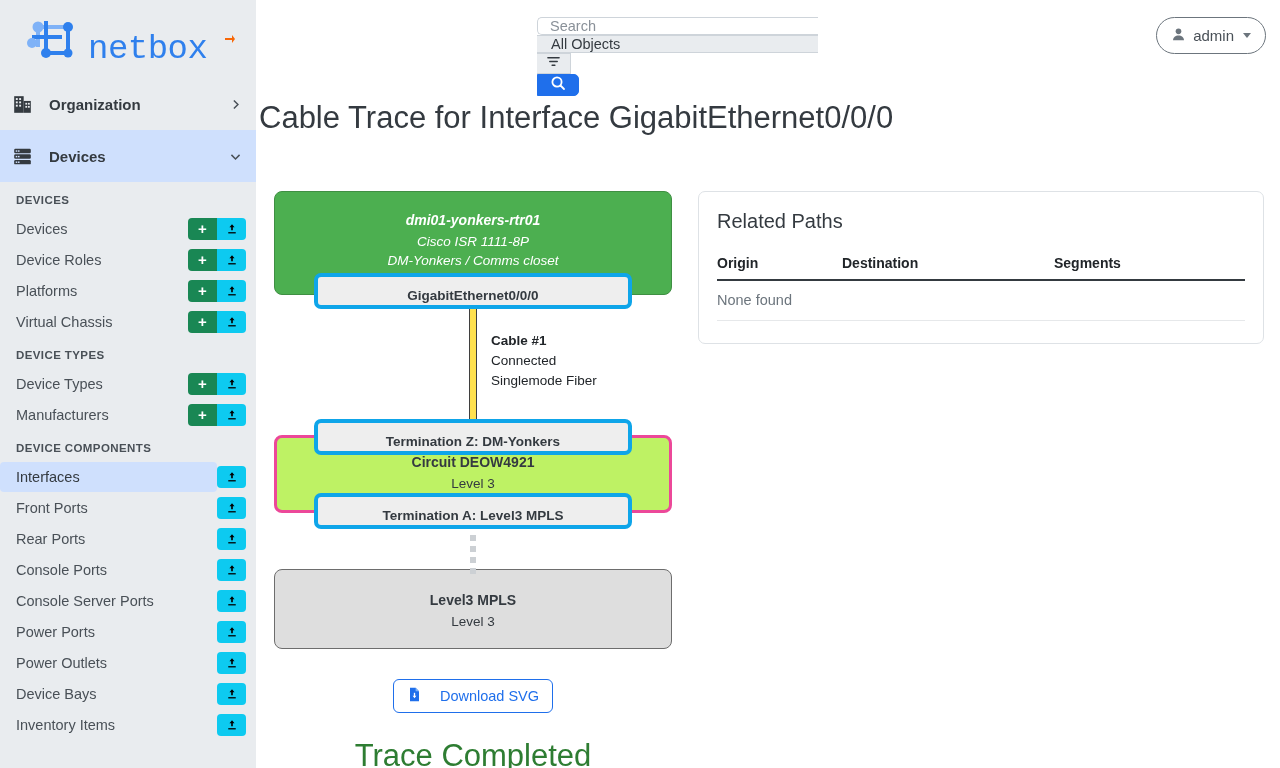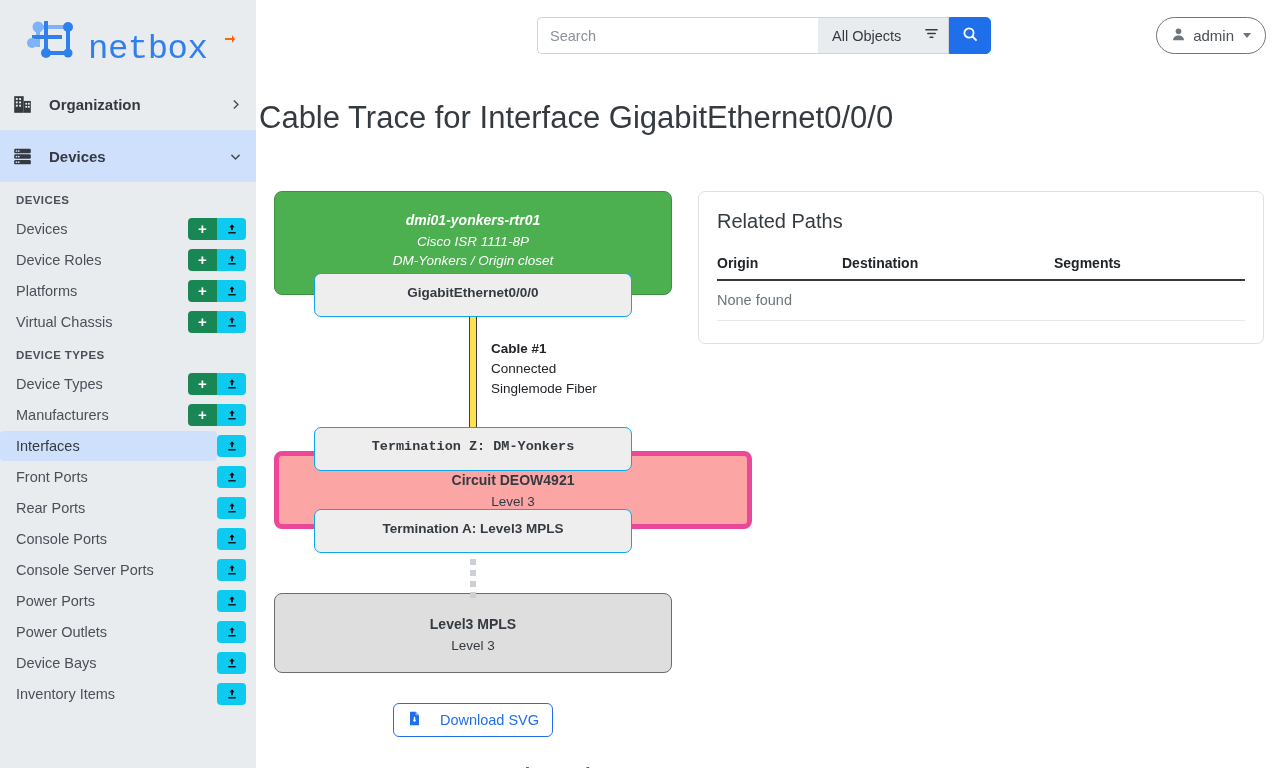--- a/index.html
+++ b/index.html
@@ -79,21 +79,21 @@
   .mini-imp.solo { border-radius: 4px; }
 
   
   .main { flex: 1 1 auto; height: 768px; position: relative; background: #fff; overflow: hidden; }
   .topbar {
     height: 70px; display: flex; align-items: center;
     padding: 0 18px; position: relative;
   }
   .searchwrap {
     position: absolute; left: 281px; top: 17px;
-    display: flex; align-items: stretch; height: 37px;
+    display: flex; align-items: stretch; height: 37px; flex-direction: column;
   }
   .search-input {
     width: 281px; height: 37px;
     border: 1px solid #ced4da; border-right: none;
     border-radius: 5px 0 0 5px;
     padding: 0 12px; font-size: 14.5px;
     color: #212529; background: #fff;
     outline: none;
     font-family: "Liberation Sans", sans-serif;
   }
@@ -147,49 +147,49 @@
     font-style: italic;
   }
   .node-device {
     background: #4caf50; border-color: #3f8f43; color: #fff;
     height: 104px; padding-top: 20px;
   }
   .node-device .n-title { font-weight: bold; font-size: 14px; margin-bottom: 6px; }
   .node-device .n-sub { font-size: 13.5px; margin-bottom: 4px; }
   .term-box {
     width: 318px; margin: 0 auto; background: #eeeeee;
-    border: 1px solid #0ea5e9; border-radius: 7px;
+    border: 4px solid #0ea5e9; border-radius: 7px;
     text-align: center; font-weight: bold; font-size: 13.5px;
-    color: #343a40; height: 44px; line-height: 38px;
+    color: #343a40; height: 36px; line-height: 38px;
     position: relative; z-index: 3;
   }
   .iface-box { margin-top: -22px; }
 
   .cable-area { position: relative; height: 110px; }
   .cable-line {
     position: absolute; left: 199px; top: -4px; margin-left: -4px;
     width: 8px; height: 114px;
     background: #ffe14f;
     border-left: 1px solid #3f3f3f; border-right: 1px solid #3f3f3f;
   }
   .cable-label {
     position: absolute; left: 217px; top: 22px;
     font-size: 13.5px; color: #212529; line-height: 20px; text-align: left;
   }
   .cable-label .cl-title { font-weight: bold; }
 
   .circuit-wrap { position: relative; }
   .circuit-box {
-    width: 478px; background: #fca5a5; border: 5px solid #ec4899;
+    width: 398px; background: #bef264; border: 3px solid #ec4899;
     border-radius: 8px; height: 78px; text-align: center;
     padding-top: 16px; position: relative; z-index: 1;
   }
   .circuit-box .c-title { font-weight: bold; font-size: 14px; color: #343a40; }
   .circuit-box .c-sub { font-size: 13.5px; color: #343a40; margin-top: 6px; }
-  .term-z { margin-bottom: -20px; font-family: Liberation Mono, monospace; }
+  .term-z { margin-bottom: -20px; }
   .term-a { margin-top: -20px; }
 
   .dots { height: 40px; position: relative; }
   .dot {
     position: absolute; left: 199px; margin-left: -3px;
     width: 6px; height: 6px; background: #ccd0d4;
   }
 
   .pnet-box {
     width: 398px; background: #dedede; border: 1px solid #6d6d6d;
@@ -382,20 +382,21 @@
           <div class="btn-grp">
             <div class="mini-btn mini-add">+</div>
             <div class="mini-btn mini-imp">
               <svg width="12" height="12" viewBox="0 0 16 16" fill="#000">
                 <path d="M8 1.5l3.4 4H9.1v4.2H6.9V5.5H4.6z"></path>
                 <rect x="3" y="12.2" width="10" height="1.7"></rect>
               </svg>
             </div>
           </div>
         </div>
+        <div class="sec-head">DEVICE COMPONENTS</div>
         <div class="nav-row">
           <div class="nav-link sel">Interfaces</div>
           <div class="btn-grp">
             <div class="mini-btn mini-imp solo">
               <svg width="12" height="12" viewBox="0 0 16 16" fill="#000">
                 <path d="M8 1.5l3.4 4H9.1v4.2H6.9V5.5H4.6z"></path>
                 <rect x="3" y="12.2" width="10" height="1.7"></rect>
               </svg>
             </div>
           </div>
@@ -531,21 +532,21 @@
     <h1 class="page-title">Cable Trace for Interface GigabitEthernet0/0/0</h1>
 
     <div class="content">
 
       <div class="col-left">
         <div class="trace">
 
           <div class="node node-device">
             <div class="n-title">dmi01-yonkers-rtr01</div>
             <div class="n-sub">Cisco ISR 1111-8P</div>
-            <div class="n-sub">DM-Yonkers / Origin closet</div>
+            <div class="n-sub">DM-Yonkers / Comms closet</div>
           </div>
 
           <div class="term-box iface-box">
             <span>GigabitEthernet0/0/0</span>
           </div>
 
           <div class="cable-area">
             <div class="cable-line"></div>
             <div class="cable-label">
               <div class="cl-title">Cable #1</div>

